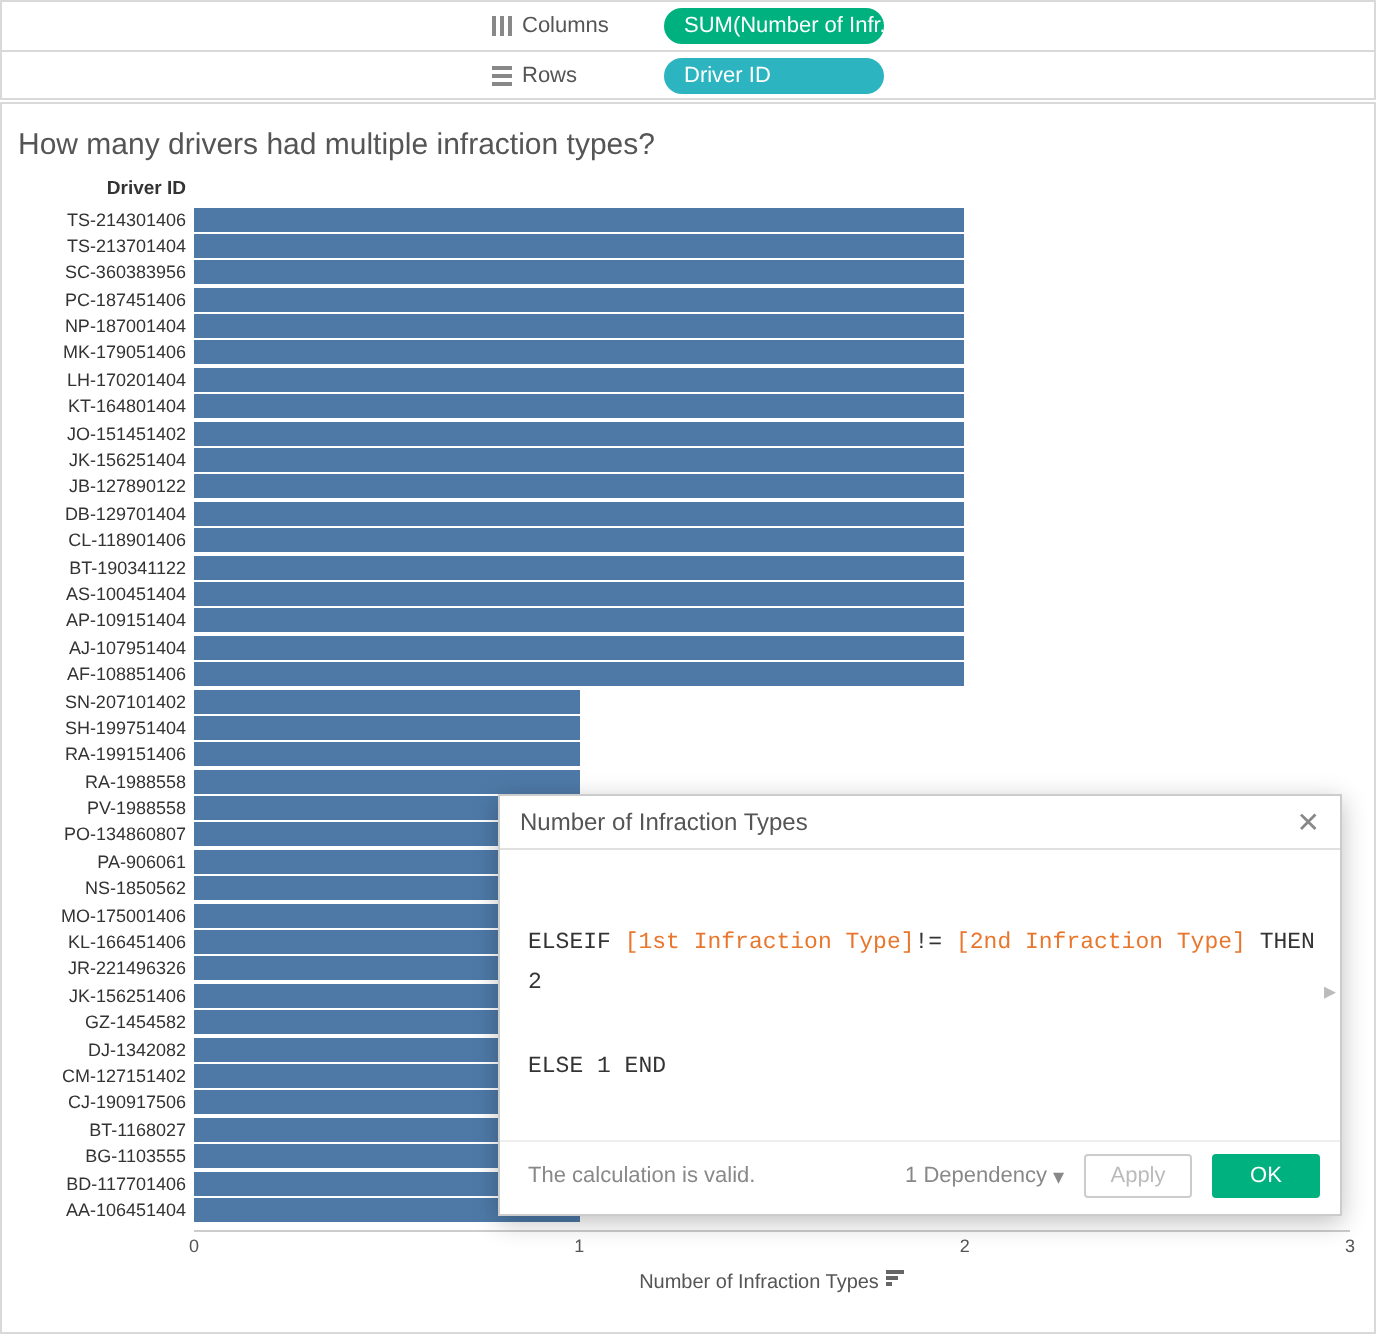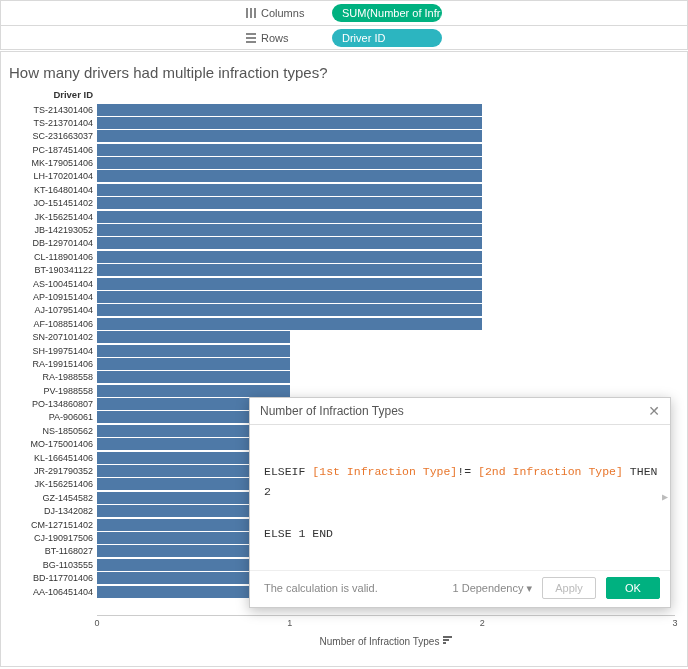--- a/index.html
+++ b/index.html
@@ -249,32 +249,38 @@
             <div class="bar-fill" style="width: 66.6667%;"></div>
           </div>
         </div>
         <div class="bar-row">
           <div class="bar-label">TS-213701404</div>
           <div class="bar-track">
             <div class="bar-fill" style="width: 66.6667%;"></div>
           </div>
         </div>
         <div class="bar-row">
-          <div class="bar-label">SC-231663037</div>
+          <div class="bar-label">SC-360383956</div>
           <div class="bar-track">
             <div class="bar-fill" style="width: 66.6667%;"></div>
           </div>
         </div>
         <div class="bar-row">
           <div class="bar-label">PC-187451406</div>
           <div class="bar-track">
             <div class="bar-fill" style="width: 66.6667%;"></div>
           </div>
         </div>
         <div class="bar-row">
+          <div class="bar-label">NP-187001404</div>
+          <div class="bar-track">
+            <div class="bar-fill" style="width: 66.6667%;"></div>
+          </div>
+        </div>
+        <div class="bar-row">
           <div class="bar-label">MK-179051406</div>
           <div class="bar-track">
             <div class="bar-fill" style="width: 66.6667%;"></div>
           </div>
         </div>
         <div class="bar-row">
           <div class="bar-label">LH-170201404</div>
           <div class="bar-track">
             <div class="bar-fill" style="width: 66.6667%;"></div>
           </div>
@@ -291,21 +297,21 @@
             <div class="bar-fill" style="width: 66.6667%;"></div>
           </div>
         </div>
         <div class="bar-row">
           <div class="bar-label">JK-156251404</div>
           <div class="bar-track">
             <div class="bar-fill" style="width: 66.6667%;"></div>
           </div>
         </div>
         <div class="bar-row">
-          <div class="bar-label">JB-142193052</div>
+          <div class="bar-label">JB-127890122</div>
           <div class="bar-track">
             <div class="bar-fill" style="width: 66.6667%;"></div>
           </div>
         </div>
         <div class="bar-row">
           <div class="bar-label">DB-129701404</div>
           <div class="bar-track">
             <div class="bar-fill" style="width: 66.6667%;"></div>
           </div>
         </div>
@@ -399,21 +405,21 @@
             <div class="bar-fill" style="width: 33.3333%;"></div>
           </div>
         </div>
         <div class="bar-row">
           <div class="bar-label">KL-166451406</div>
           <div class="bar-track">
             <div class="bar-fill" style="width: 33.3333%;"></div>
           </div>
         </div>
         <div class="bar-row">
-          <div class="bar-label">JR-291790352</div>
+          <div class="bar-label">JR-221496326</div>
           <div class="bar-track">
             <div class="bar-fill" style="width: 33.3333%;"></div>
           </div>
         </div>
         <div class="bar-row">
           <div class="bar-label">JK-156251406</div>
           <div class="bar-track">
             <div class="bar-fill" style="width: 33.3333%;"></div>
           </div>
         </div>

